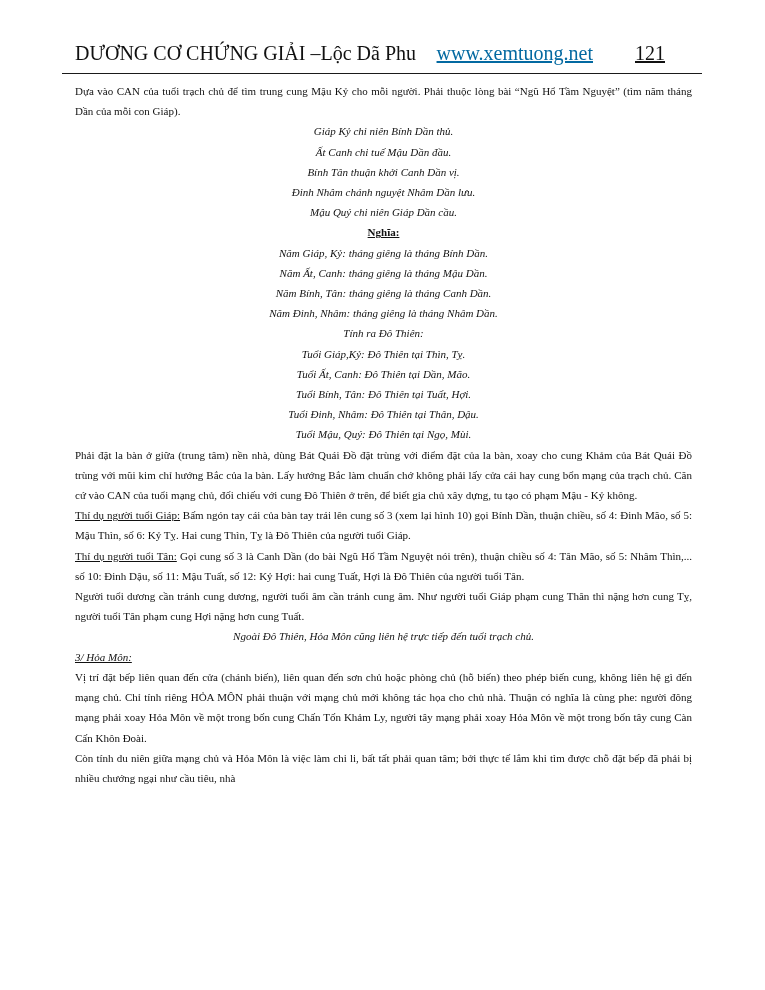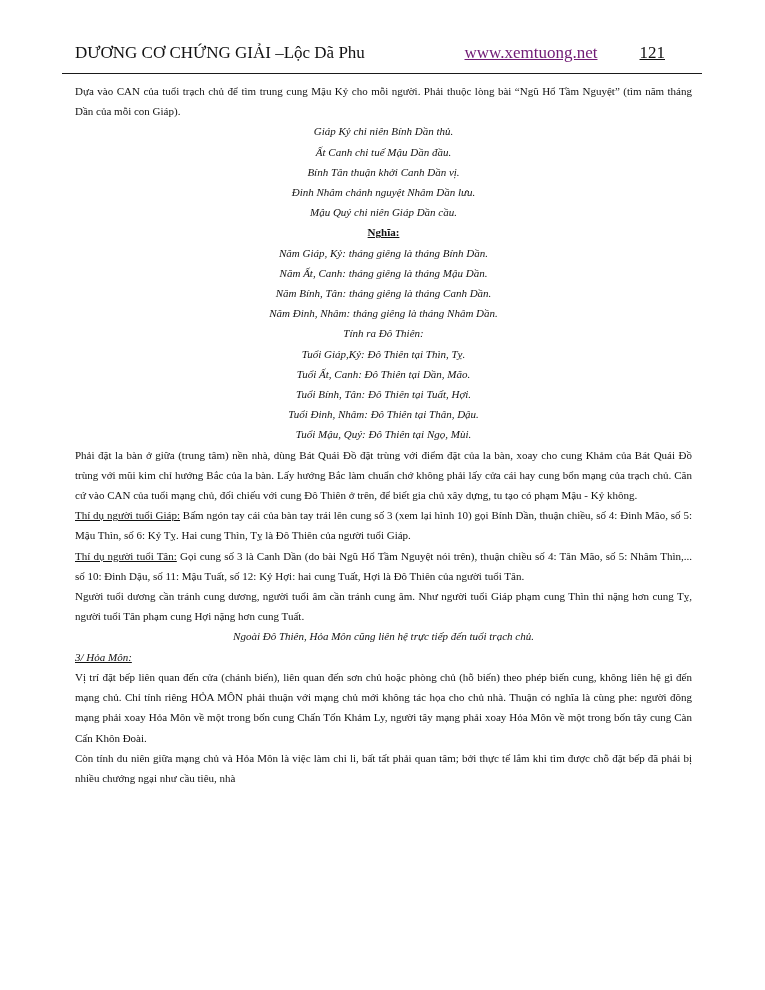--- a/index.html
+++ b/index.html
@@ -14,29 +14,29 @@
     box-sizing: border-box;
     background: #ffffff;
     font-family: "Liberation Serif", "DejaVu Serif", serif;
     color: #111111;
     padding: 44px 73px 0 75px;
     overflow: hidden;
   }
   .header {
     display: flex;
     align-items: center;
-    font-size: 17px;
+    font-size: 20px;
     line-height: 18px;
     white-space: nowrap;
   }
   .header .title {
     flex: 1 1 auto;
   }
   .header .site-link {
-    color: #701a75;
+    color: #0369a1;
     text-decoration: underline;
     margin-right: 42px;
     cursor: pointer;
   }
   .header .page-num {
     margin-right: 27px;
     text-decoration: underline;
   }
   .rule {
     border: none;
@@ -95,19 +95,19 @@
       <p class="line">Năm Đinh, Nhâm: tháng giêng là tháng Nhâm Dần.</p>
       <p class="line">Tính ra Đô Thiên:</p>
       <p class="line">Tuổi Giáp,Kỷ: Đô Thiên tại Thìn, Tỵ.</p>
       <p class="line">Tuổi Ất, Canh: Đô Thiên tại Dần, Mão.</p>
       <p class="line">Tuổi Bính, Tân: Đô Thiên tại Tuất, Hợi.</p>
       <p class="line">Tuổi Đinh, Nhâm: Đô Thiên tại Thân, Dậu.</p>
       <p class="line">Tuổi Mậu, Quý: Đô Thiên tại Ngọ, Mùi.</p>
       <p class="justify">Phải đặt la bàn ở giữa (trung tâm) nền nhà, dùng Bát Quái Đồ đặt trùng với điểm đặt của la bàn, xoay cho cung Khảm của Bát Quái Đồ trùng với mũi kim chỉ hướng Bắc của la bàn. Lấy hướng Bắc làm chuẩn chớ không phải lấy cửa cái hay cung bổn mạng của trạch chủ. Căn cứ vào CAN của tuổi mạng chủ, đối chiếu với cung Đô Thiên ở trên, để biết gia chủ xây dựng, tu tạo có phạm Mậu  - Kỷ không.</p>
       <p class="justify"><span class="lead">Thí dụ người tuổi Giáp:</span> Bấm ngón tay cái của bàn tay trái lên cung số 3 (xem lại hình 10) gọi Bính Dần, thuận chiều, số 4: Đinh Mão, số 5: Mậu Thìn, số 6: Kỷ Tỵ. Hai cung Thìn, Tỵ là Đô Thiên của người tuổi Giáp.</p>
       <p class="justify"><span class="lead">Thí dụ người tuổi Tân:</span> Gọi cung số 3 là Canh Dần (do bài Ngũ Hổ Tầm Nguyệt nói trên), thuận chiều số 4: Tân Mão, số 5: Nhâm Thìn,... số 10: Đinh Dậu, số 11: Mậu Tuất, số 12: Kỷ Hợi: hai cung Tuất, Hợi là Đô Thiên của người tuổi Tân.</p>
-      <p class="justify">Người tuổi dương cần tránh cung dương, người tuổi âm cần tránh cung âm. Như người tuổi Giáp phạm cung Thìn thì nặng hơn cung Tỵ, người tuổi Tân phạm cung Hợi nặng hơn cung Tuất.</p>
+      <p class="justify">Người tuổi dương cần tránh cung dương, người tuổi âm cần tránh cung âm. Như người tuổi Giáp phạm cung Thân thì nặng hơn cung Tỵ, người tuổi Tân phạm cung Hợi nặng hơn cung Tuất.</p>
       <p class="line">Ngoài Đô Thiên, Hỏa Môn cũng liên hệ trực tiếp đến tuổi trạch chủ.</p>
       <p class="heading-italic">3/ Hỏa Môn:</p>
       <p class="justify">Vị trí đặt bếp liên quan đến cửa (chánh biến), liên quan đến sơn chủ hoặc phòng chủ (hỗ biến) theo phép biến cung, không liên hệ gì đến mạng chủ. Chỉ tính riêng HỎA MÔN phải thuận với mạng chủ mới không tác họa cho chủ nhà. Thuận có nghĩa là cùng phe: người đông mạng phải xoay Hỏa Môn về một trong bốn cung Chấn Tốn Khảm Ly, người tây mạng phải xoay Hỏa Môn về một trong bốn tây cung Càn Cấn Khôn Đoài.</p>
       <p class="justify">Còn tính du niên giữa mạng chủ và Hỏa Môn là việc làm chi li, bất tất phải quan tâm; bởi thực tế lắm khi tìm được chỗ đặt bếp đã phải bị nhiều chướng ngại như cầu tiêu, nhà</p>
     </div>
 </div>
 
 </body></html>

